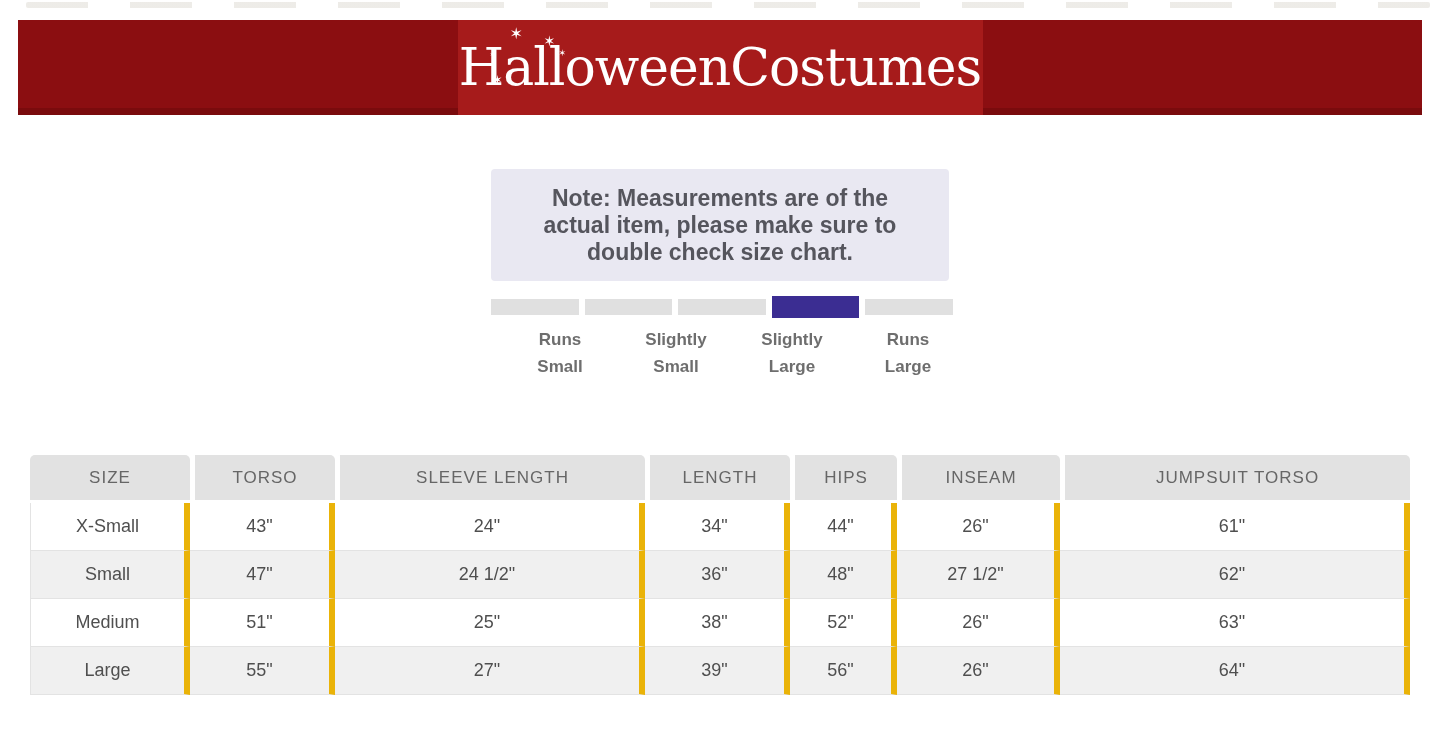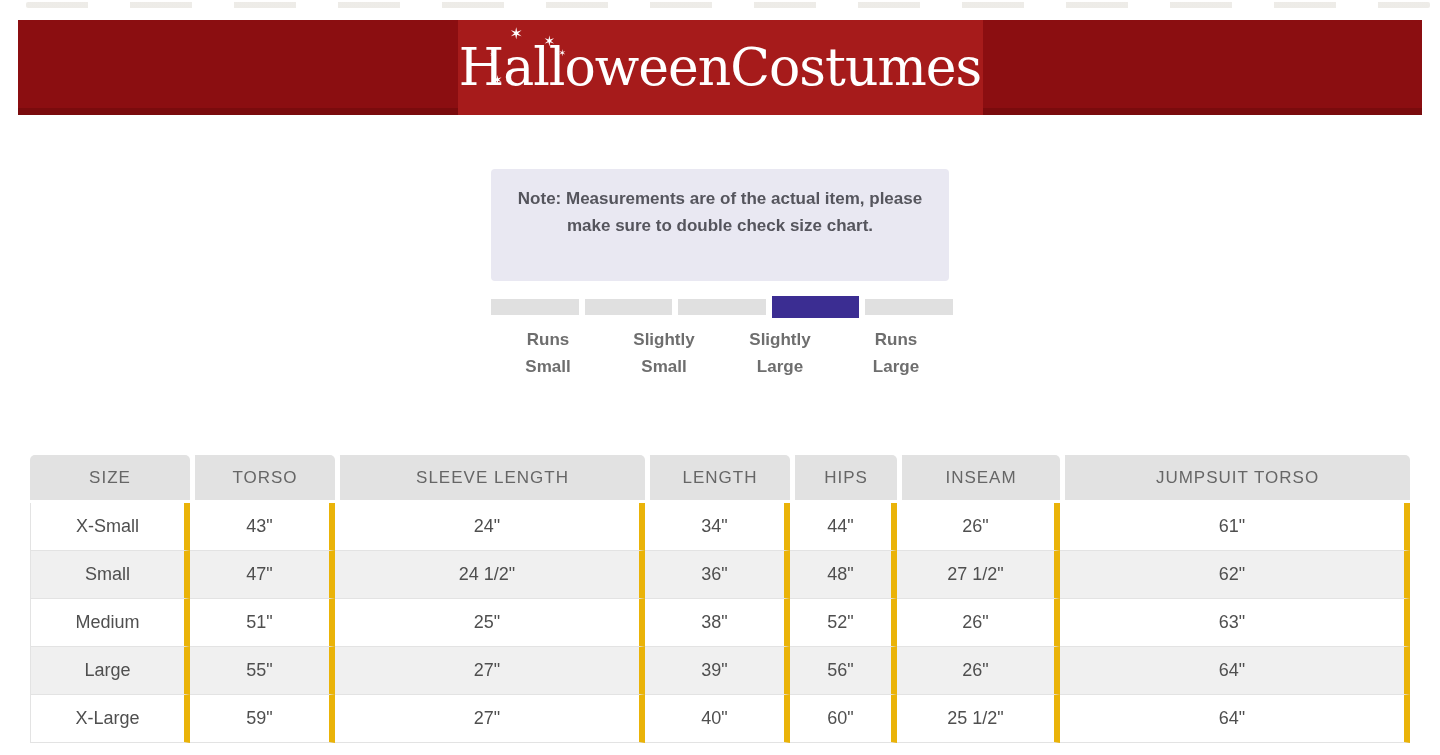--- a/index.html
+++ b/index.html
@@ -40,33 +40,33 @@
   .star.s2 { left:86px;  top:14px; font-size:14px; }
   .star.s3 { left:101px; top:29px; font-size:9px;  }
   .star.s4 { left:32px;  top:31px; font-size:7px;  }
   .star.s5 { left:35px;  top:54px; font-size:12px; }
 
   
   .note-box {
     position:absolute; top:169px; left:491px; width:458px; height:112px;
     box-sizing:border-box; padding:16px 26px;
     background:var(--note-bg,#e9e8f2); border-radius:4px;
-    text-align:center; font-size:17px; line-height:27px; font-weight:600;
+    text-align:center; font-size:23px; line-height:27px; font-weight:600;
     color:var(--note-text,#55555d);
   }
 
   
   .fit-bar {
     position:absolute; top:296px; left:491px; width:462px; height:22px;
     display:flex; gap:6px; align-items:center;
   }
   .fit-seg { flex:1; height:16px; background:var(--segment-color,#e0e0e0); }
   .fit-seg.selected { height:22px; background:var(--accent-color,#3b2d92); }
   .fit-labels {
-    position:absolute; top:326px; left:491px; width:462px;
+    position:absolute; top:326px; left:503px; width:462px;
     display:flex; gap:2px;
   }
   .fit-label {
     flex:1; text-align:center; font-size:17px; line-height:27px;
     font-weight:600; color:var(--fit-label-color,#6e6e6e);
   }
 
   
   .size-table {
     position:absolute; top:455px; left:30px; width:1380px;
@@ -188,23 +188,14 @@
       </tr>
       <tr>
         <td>Large</td>
         <td>55"</td>
         <td>27"</td>
         <td>39"</td>
         <td>56"</td>
         <td>26"</td>
         <td>64"</td>
       </tr>
-      <tr>
-        <td>X-Large</td>
-        <td>59"</td>
-        <td>27"</td>
-        <td>40"</td>
-        <td>60"</td>
-        <td>25 1/2"</td>
-        <td>64"</td>
-      </tr>
     </tbody>
 </table>
 
 </body></html>

